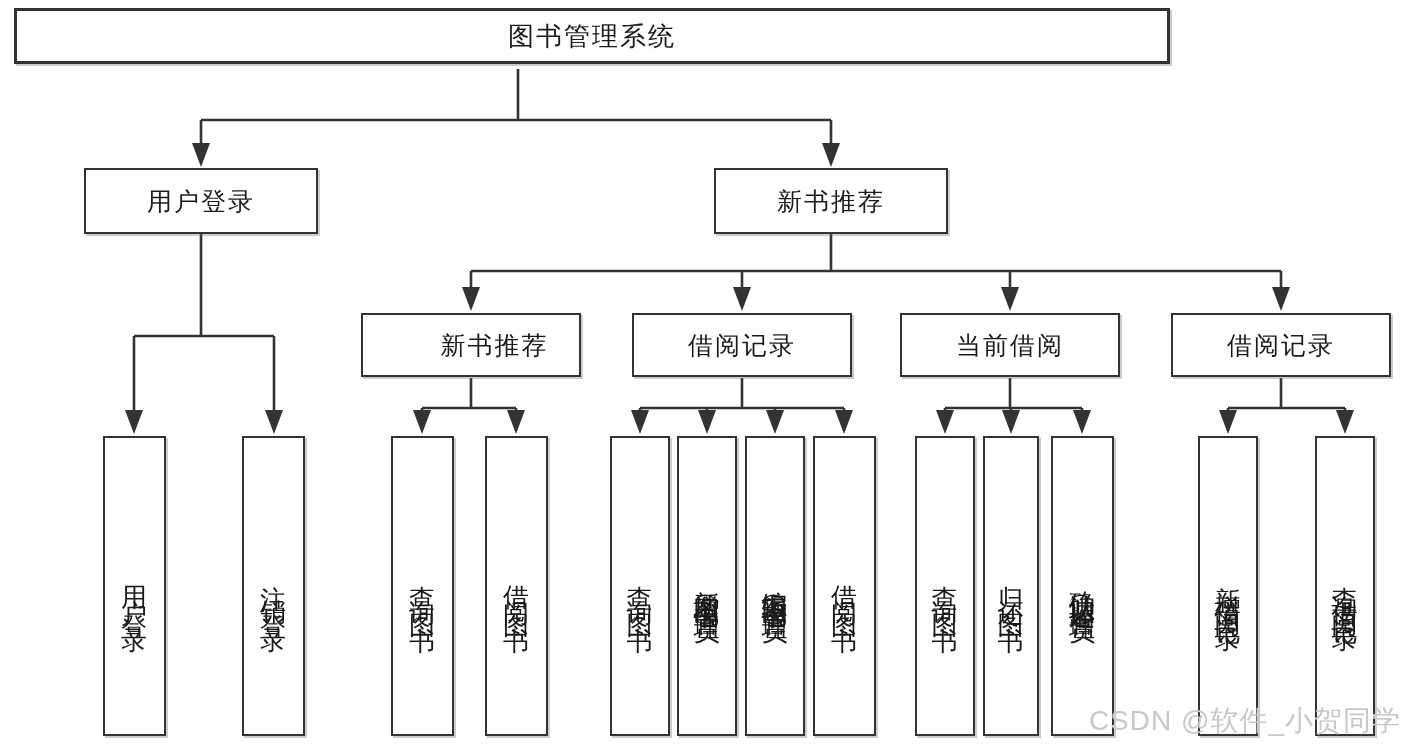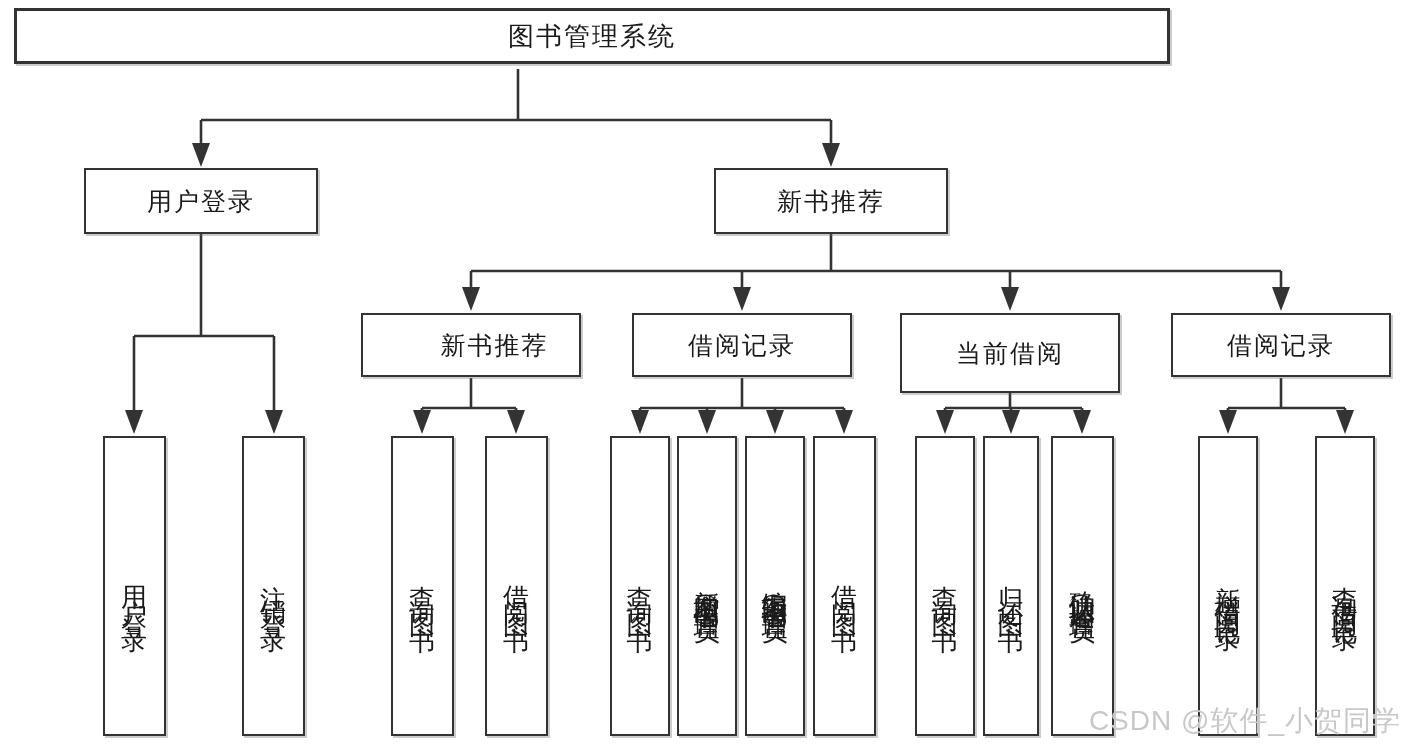--- a/index.html
+++ b/index.html
@@ -121,21 +121,21 @@
     </g>
   </svg>
 
   <div class="node root" style="left:14px; top:8px; width:1156px; height:56px;text-align:right;">图书管理系统</div>
 
   <div class="node" style="left:84px; top:168px; width:234px; height:66px;">用户登录</div>
   <div class="node" style="left:714px; top:168px; width:234px; height:66px;">新书推荐</div>
 
   <div class="node" style="left:361px; top:313px; width:220px; height:64px;padding-left:47px;">新书推荐</div>
   <div class="node" style="left:632px; top:313px; width:220px; height:64px;">借阅记录</div>
-  <div class="node" style="left:900px; top:313px; width:220px; height:80px;">当前借阅</div>
+  <div class="node" style="left:900px; top:313px; width:220px; height:64px;">当前借阅</div>
   <div class="node" style="left:1171px; top:313px; width:220px; height:64px;">借阅记录</div>
 
   <div class="node leaf" style="left:103px; width:63px;">
     <span class="v ls14">用户登录</span>
   </div>
   <div class="node leaf" style="left:242px; width:63px;">
     <span class="v ls14">注销登录</span>
   </div>
 
   <div class="node leaf" style="left:391px; width:63px;">

